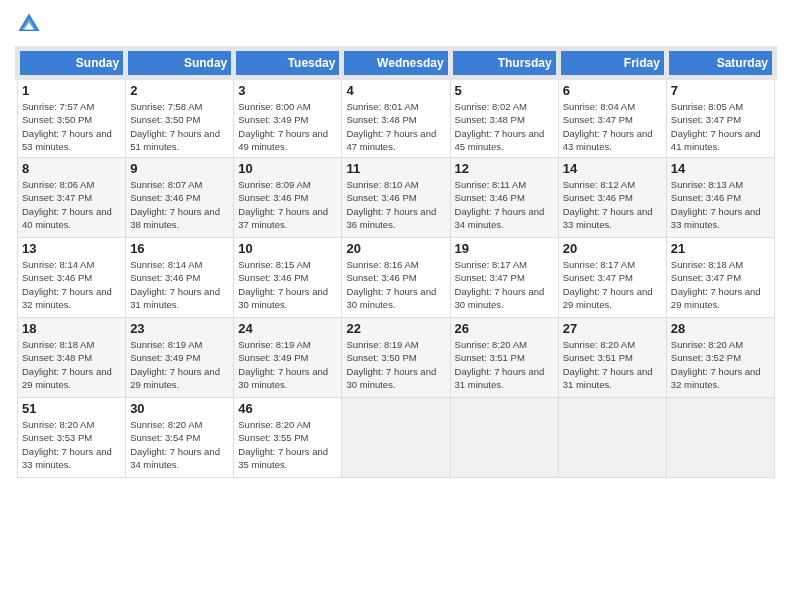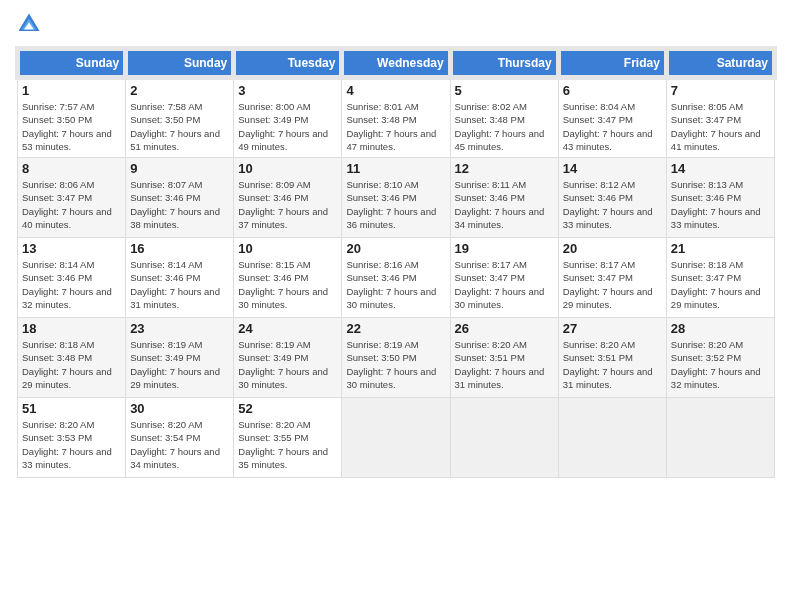--- a/index.html
+++ b/index.html
@@ -169,21 +169,21 @@
           <td><span class="day-num">23</span><span class="day-info">Sunrise: 8:19 AM<br>Sunset: 3:49 PM<br>Daylight: 7 hours and 29 minutes.</span></td>
           <td><span class="day-num">24</span><span class="day-info">Sunrise: 8:19 AM<br>Sunset: 3:49 PM<br>Daylight: 7 hours and 30 minutes.</span></td>
           <td><span class="day-num">22</span><span class="day-info">Sunrise: 8:19 AM<br>Sunset: 3:50 PM<br>Daylight: 7 hours and 30 minutes.</span></td>
           <td><span class="day-num">26</span><span class="day-info">Sunrise: 8:20 AM<br>Sunset: 3:51 PM<br>Daylight: 7 hours and 31 minutes.</span></td>
           <td><span class="day-num">27</span><span class="day-info">Sunrise: 8:20 AM<br>Sunset: 3:51 PM<br>Daylight: 7 hours and 31 minutes.</span></td>
           <td><span class="day-num">28</span><span class="day-info">Sunrise: 8:20 AM<br>Sunset: 3:52 PM<br>Daylight: 7 hours and 32 minutes.</span></td>
         </tr>
         <tr>
           <td><span class="day-num">51</span><span class="day-info">Sunrise: 8:20 AM<br>Sunset: 3:53 PM<br>Daylight: 7 hours and 33 minutes.</span></td>
           <td><span class="day-num">30</span><span class="day-info">Sunrise: 8:20 AM<br>Sunset: 3:54 PM<br>Daylight: 7 hours and 34 minutes.</span></td>
-          <td><span class="day-num">52</span><span class="day-info">Sunrise: 8:20 AM<br>Sunset: 3:55 PM<br>Daylight: 7 hours and 35 minutes.</span></td>
+          <td><span class="day-num">46</span><span class="day-info">Sunrise: 8:20 AM<br>Sunset: 3:55 PM<br>Daylight: 7 hours and 35 minutes.</span></td>
           <td class="empty-cell"></td>
           <td class="empty-cell"></td>
           <td class="empty-cell"></td>
           <td class="empty-cell"></td>
         </tr>
       </tbody>
   </table>
 </div>
 
 </body></html>

